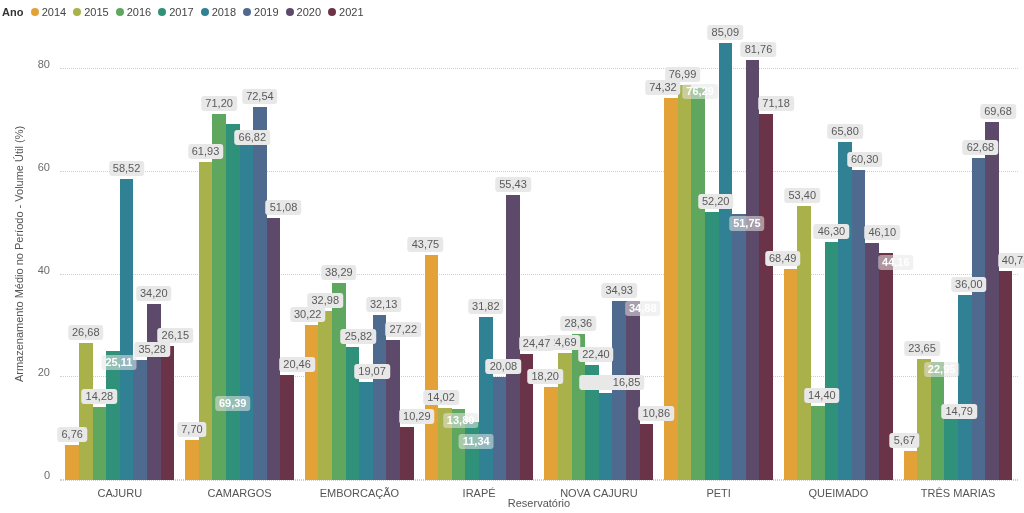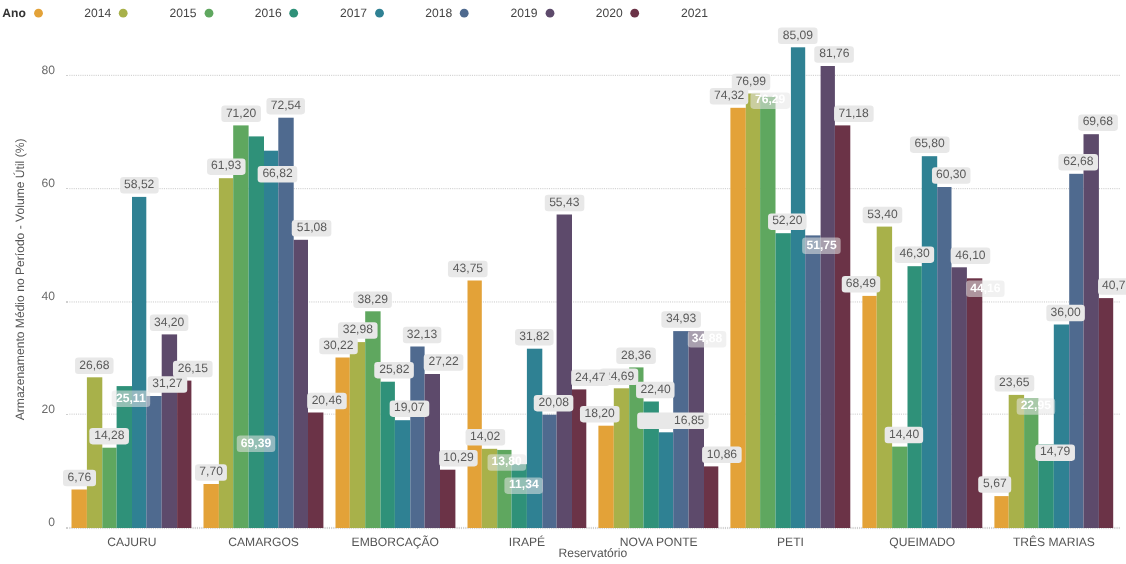--- a/index.html
+++ b/index.html
@@ -31,21 +31,20 @@
     font-weight: bold;
     color: #333333;
     margin-right: 7px;
     letter-spacing: 0.1px;
   }
   .legend-item {
     display: flex;
     align-items: center;
     margin-right: 7px;
     cursor: pointer;
-    gap: 35px;
   }
   .legend-dot {
     width: 8px;
     height: 8px;
     border-radius: 50%;
     margin-right: 3px;
     flex: 0 0 auto;
   }
   .legend-label {
     font-size: 11px;
@@ -260,21 +259,21 @@
           <div class="bar" title="CAJURU 2017: 25,11">
             <div class="bar-fill" style="height: 128.974px; background: rgb(47, 145, 121);"></div>
             <div class="bar-label" style="bottom: 109.974px; transform: translateX(calc(-50% + 6px)); background: rgba(230, 230, 230, 0.55); color: rgb(255, 255, 255); font-weight: bold; z-index: 13;">25,11</div>
           </div>
           <div class="bar" title="CAJURU 2018: 58,52">
             <div class="bar-fill" style="height: 300.58px; background: rgb(47, 129, 147);"></div>
             <div class="bar-label" style="bottom: 303.58px; transform: translateX(calc(-50% + 0px)); z-index: 14;">58,52</div>
           </div>
           <div class="bar" title="CAJURU 2019: 23,42">
             <div class="bar-fill" style="height: 120.294px; background: rgb(79, 106, 143);"></div>
-            <div class="bar-label" style="bottom: 123.294px; transform: translateX(calc(-50% + 12px)); z-index: 15;">31,27</div>
+            <div class="bar-label" style="bottom: 123.294px; transform: translateX(calc(-50% + 12px)); z-index: 15;">35,28</div>
           </div>
           <div class="bar" title="CAJURU 2020: 34,20">
             <div class="bar-fill" style="height: 175.664px; background: rgb(93, 74, 107);"></div>
             <div class="bar-label" style="bottom: 178.664px; transform: translateX(calc(-50% + 0px)); z-index: 16;">34,20</div>
           </div>
           <div class="bar" title="CAJURU 2021: 26,15">
             <div class="bar-fill" style="height: 134.316px; background: rgb(107, 51, 71);"></div>
             <div class="bar-label" style="bottom: 137.316px; transform: translateX(calc(-50% + 8px)); z-index: 17;">26,15</div>
           </div>
         </div>
@@ -293,21 +292,21 @@
           <div class="bar" title="CAMARGOS 2016: 71,20">
             <div class="bar-fill" style="height: 365.709px; background: rgb(95, 167, 95);"></div>
             <div class="bar-label" style="bottom: 368.709px; transform: translateX(calc(-50% + 0px)); z-index: 12;">71,20</div>
           </div>
           <div class="bar" title="CAMARGOS 2017: 69,39">
             <div class="bar-fill" style="height: 356.412px; background: rgb(47, 145, 121);"></div>
             <div class="bar-label" style="bottom: 69.4123px; transform: translateX(calc(-50% + 0px)); background: rgba(230, 230, 230, 0.55); color: rgb(255, 255, 255); font-weight: bold; z-index: 13;">69,39</div>
           </div>
           <div class="bar" title="CAMARGOS 2018: 66,82">
             <div class="bar-fill" style="height: 343.212px; background: rgb(47, 129, 147);"></div>
-            <div class="bar-label" style="bottom: 314px; transform: translateX(calc(-50% + 6px)); z-index: 14;">66,82</div>
+            <div class="bar-label" style="bottom: 335px; transform: translateX(calc(-50% + 6px)); z-index: 14;">66,82</div>
           </div>
           <div class="bar" title="CAMARGOS 2019: 72,54">
             <div class="bar-fill" style="height: 372.592px; background: rgb(79, 106, 143);"></div>
             <div class="bar-label" style="bottom: 375.592px; transform: translateX(calc(-50% + 0px)); z-index: 15;">72,54</div>
           </div>
           <div class="bar" title="CAMARGOS 2020: 51,08">
             <div class="bar-fill" style="height: 262.365px; background: rgb(93, 74, 107);"></div>
             <div class="bar-label" style="bottom: 265.365px; transform: translateX(calc(-50% + 10px)); z-index: 16;">51,08</div>
           </div>
           <div class="bar" title="CAMARGOS 2021: 20,46">
@@ -419,21 +418,21 @@
           </div>
           <div class="bar" title="NOVA PONTE 2020: 34,88">
             <div class="bar-fill" style="height: 179.156px; background: rgb(93, 74, 107);"></div>
             <div class="bar-label" style="bottom: 164.156px; transform: translateX(calc(-50% + 10px)); background: rgba(230, 230, 230, 0.55); color: rgb(255, 255, 255); font-weight: bold; z-index: 16;">34,88</div>
           </div>
           <div class="bar" title="NOVA PONTE 2021: 10,86">
             <div class="bar-fill" style="height: 55.7809px; background: rgb(107, 51, 71);"></div>
             <div class="bar-label" style="bottom: 58.7809px; transform: translateX(calc(-50% + 10px)); z-index: 17;">10,86</div>
           </div>
         </div>
-        <div class="group-tick">NOVA PONTE</div>
+        <div class="group-tick">NOVA CAJURU</div>
       </div>
       <div class="group">
         <div class="bars">
           <div class="bar" title="PETI 2014: 74,32">
             <div class="bar-fill" style="height: 381.735px; background: rgb(227, 162, 56);"></div>
             <div class="bar-label" style="bottom: 384.735px; transform: translateX(calc(-50% - 8px)); z-index: 10;">74,32</div>
           </div>
           <div class="bar" title="PETI 2015: 76,99">
             <div class="bar-fill" style="height: 395.449px; background: rgb(168, 177, 74);"></div>
             <div class="bar-label" style="bottom: 398.449px; transform: translateX(calc(-50% - 2px)); z-index: 11;">76,99</div>

